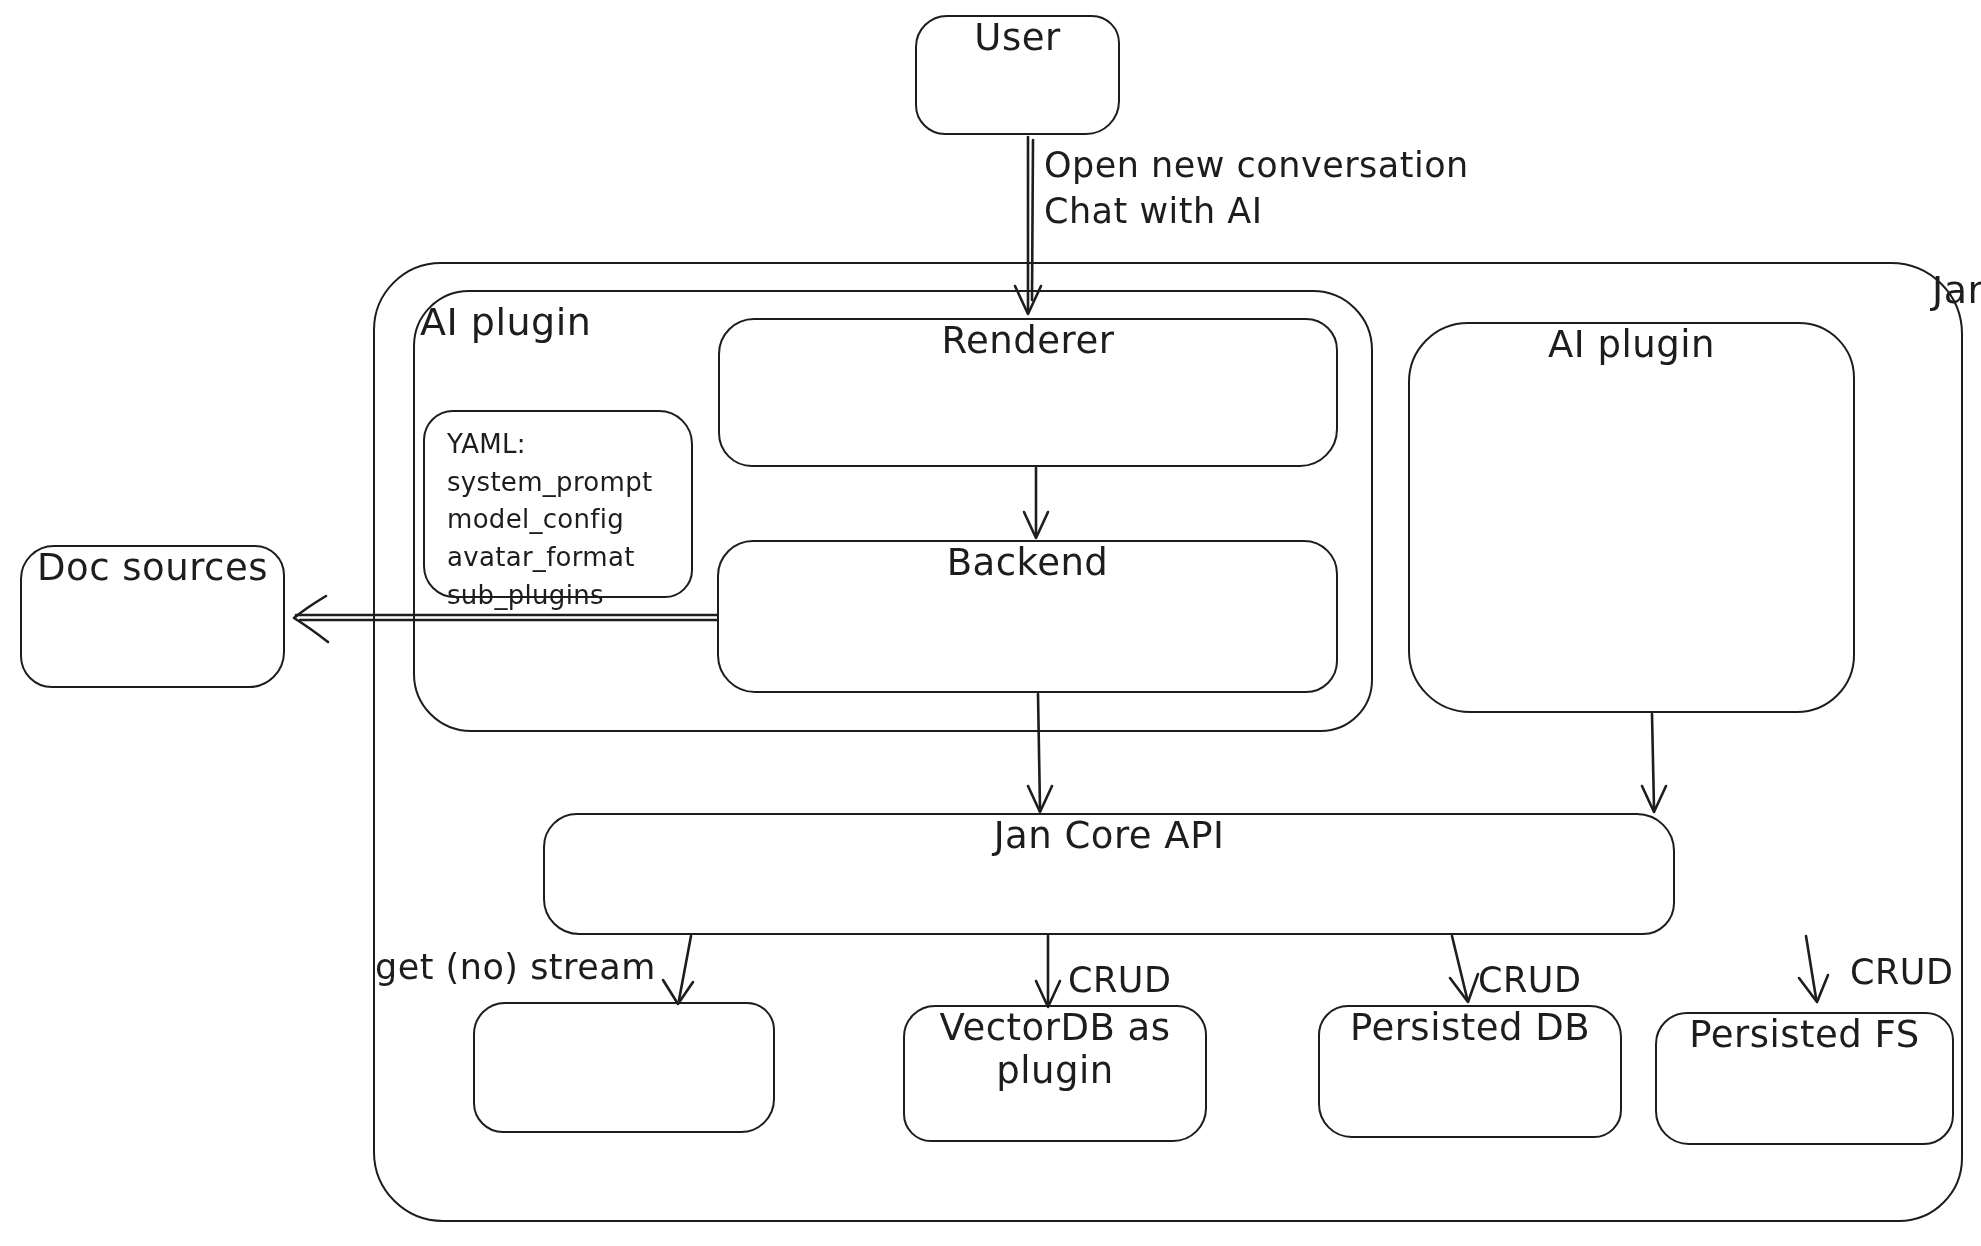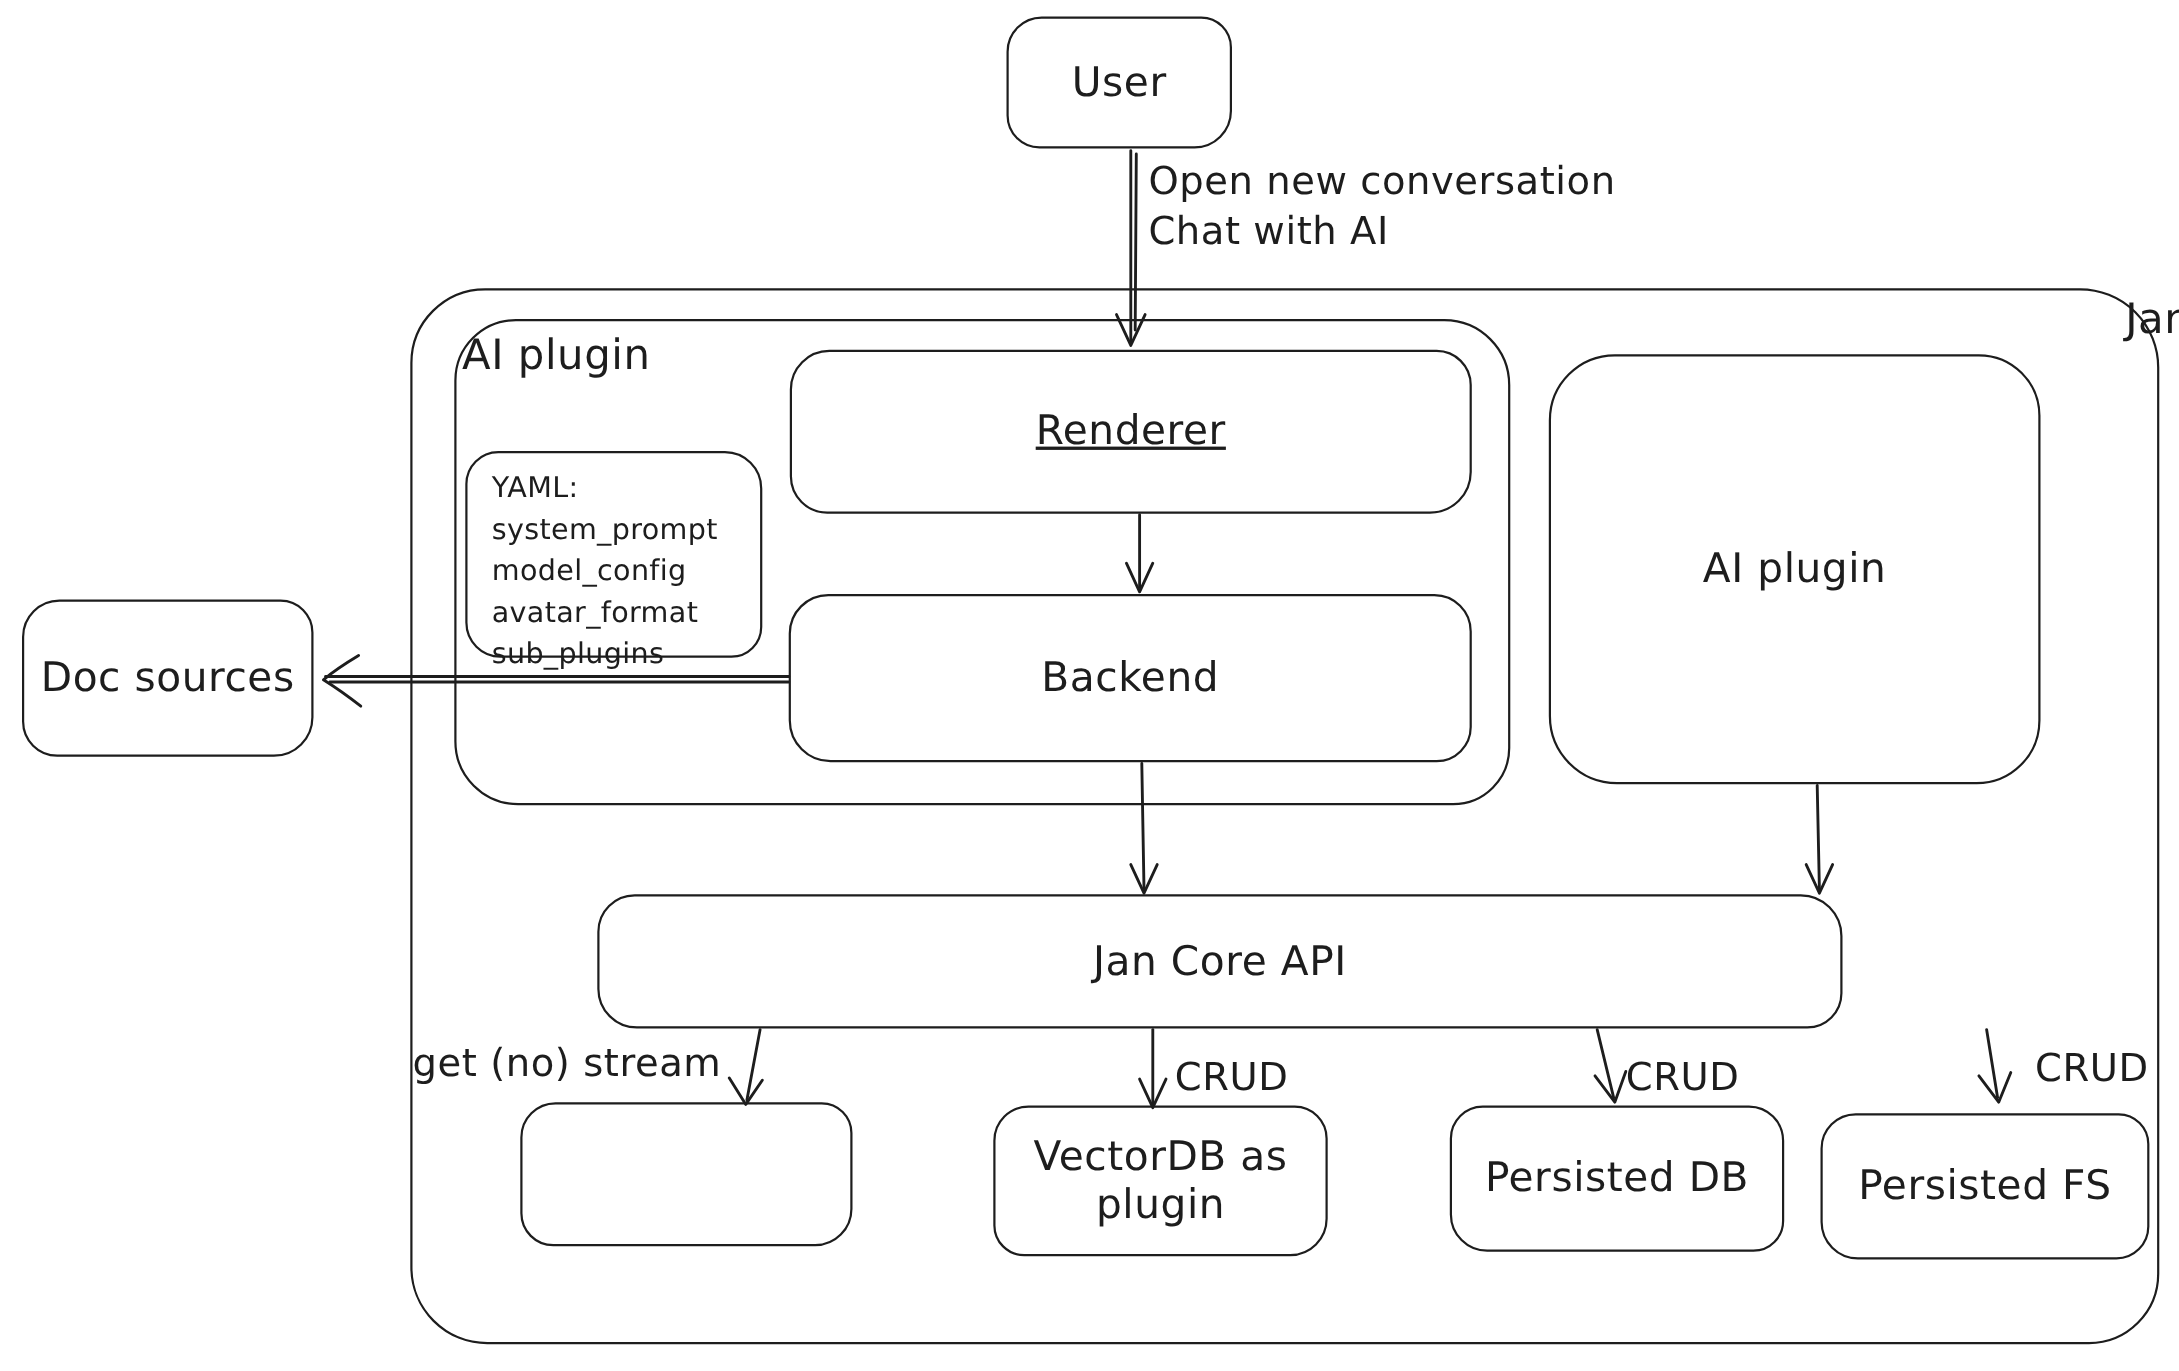--- a/index.html
+++ b/index.html
@@ -10,21 +10,20 @@
     font-family:"DejaVu Sans", sans-serif;
     color:#1d1d1d;
     overflow:hidden;
   }
   .box{
     position:absolute;
     border:2.6px solid #1d1d1d;
     background:#ffffff;
     box-sizing:border-box;
     display:flex;
-    align-items:center;
     justify-content:center;
     text-align:center;
   }
   .container{
     background:transparent;
   }
   .box .lbl{
     font-size:37px;
     line-height:1.15;
     letter-spacing:.5px;
@@ -75,21 +74,21 @@
   <div class="corner-label" style="left:420px;top:300px;">AI plugin</div>
 
   <div class="box" style="left:20px;top:545px;width:265px;height:143px;border-radius:34px 30px 36px 32px;">
     <span class="lbl">Doc sources</span>
   </div>
 
   <div class="box" style="left:915px;top:15px;width:205px;height:120px;border-radius:32px 28px 34px 30px;">
     <span class="lbl">User</span>
   </div>
 
-  <div class="box" style="left:718px;top:318px;width:620px;height:149px;border-radius:36px 32px 38px 34px;text-decoration:underline;">
+  <div class="box" style="left:718px;top:318px;width:620px;height:149px;border-radius:36px 32px 38px 34px;">
     <span class="lbl">Renderer</span>
   </div>
 
   <div class="box" style="left:717px;top:540px;width:621px;height:153px;border-radius:36px 34px 32px 38px;">
     <span class="lbl">Backend</span>
   </div>
 
   <div class="box" style="left:423px;top:410px;width:270px;height:188px;border-radius:30px 34px 28px 32px;align-items:flex-start;justify-content:flex-start;padding:14px 0 0 22px;">
     <div>
       <div class="note-line">YAML:</div>

